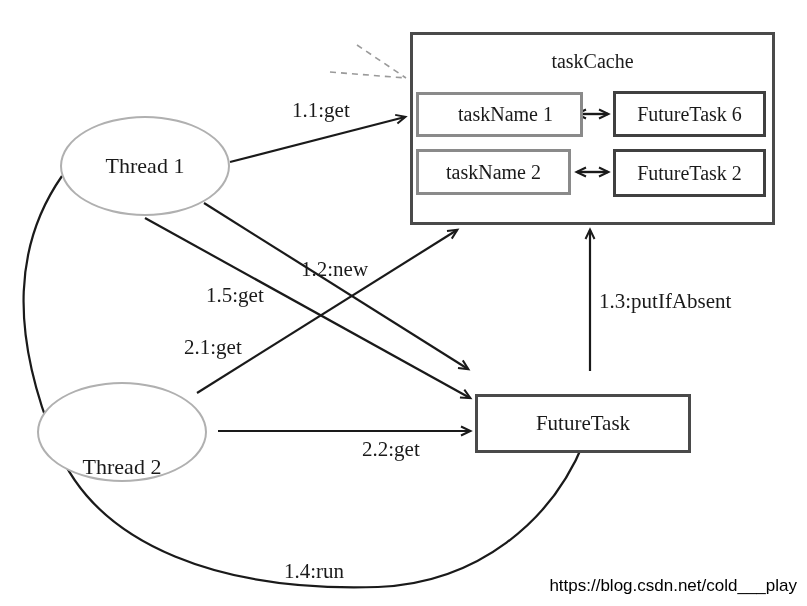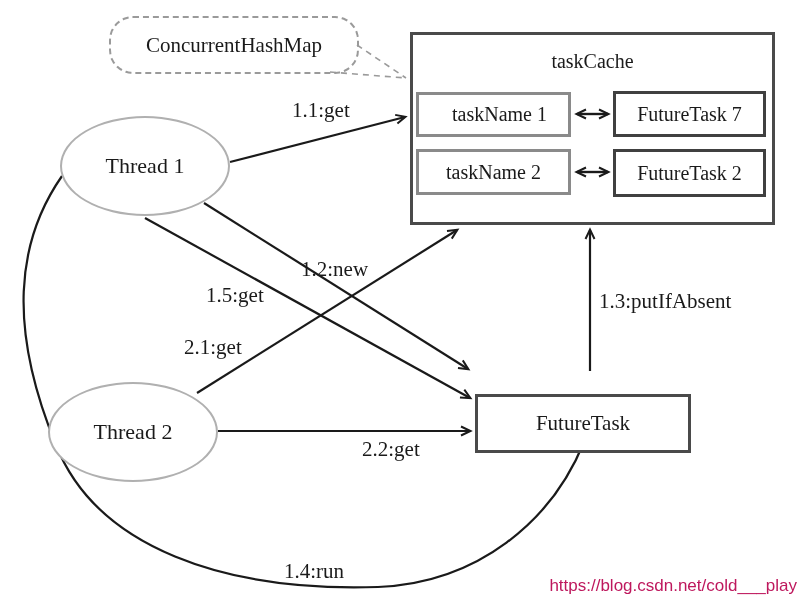--- a/index.html
+++ b/index.html
@@ -17,21 +17,21 @@
   .bubble{border:2px dashed #9a9a9a;border-radius:24px;font-size:21px;background:transparent;}
   .outer-box{border:3px solid #4a4a4a;background:transparent;}
   .cache-title{position:absolute;z-index:3;text-align:center;font-size:20px;}
   .key-box{border:3px solid #8a8a8a;font-size:20px;}
   .val-box{border:3px solid #404040;font-size:20px;}
   .ft-box{border:3px solid #4a4a4a;font-size:21px;}
   .edge-label{position:absolute;z-index:3;font-size:21px;white-space:nowrap;}
   .watermark{
     position:absolute;z-index:3;
     font-family:"Liberation Sans", sans-serif;
-    font-size:17px;color:#be185d;
+    font-size:17px;color:#000000;
     text-align:right;white-space:nowrap;
   }
 </style>
 </head>
 <body>
 
 <div id="stage">
 
   <svg id="wires" width="807" height="606" viewBox="0 0 807 606">
     <defs>
@@ -54,39 +54,36 @@
     <line x1="218" y1="431" x2="470" y2="431" stroke="#1a1a1a" stroke-width="2.2" marker-end="url(#arr)"></line>
 
     <line x1="590" y1="371" x2="590" y2="230" stroke="#1a1a1a" stroke-width="2.2" marker-end="url(#arr)"></line>
 
     <path d="M62,176 C16,242 8,328 56,445 C97,548 225,592 378,587 C478,583 552,521 584,442" fill="none" stroke="#1a1a1a" stroke-width="2.2" marker-end="url(#arr)"></path>
 
     <line x1="577" y1="114" x2="608" y2="114" stroke="#1a1a1a" stroke-width="2.4" marker-start="url(#arr)" marker-end="url(#arr)"></line>
     <line x1="577" y1="172" x2="608" y2="172" stroke="#1a1a1a" stroke-width="2.4" marker-start="url(#arr)" marker-end="url(#arr)"></line>
   </svg>
 
-  <div class="node bubble" style="left:109px;top:16px;width:250px;height:58px;">
-    <span>ConcurrentHashMap</span>
-  </div>
 
   <div class="node ellipse" style="left:60px;top:116px;width:170px;height:100px;">
     <span>Thread 1</span>
   </div>
-  <div class="node ellipse" style="left:48px;top:382px;width:170px;height:100px;">
+  <div class="node ellipse" style="left:37px;top:382px;width:170px;height:100px;align-items:flex-end;">
     <span>Thread 2</span>
   </div>
 
   <div class="node outer-box" style="left:410px;top:32px;width:365px;height:193px;"></div>
   <div class="cache-title" style="left:410px;top:50px;width:365px;">taskCache</div>
 
-  <div class="node key-box" style="left:416px;top:92px;width:155px;height:45px;padding-left:12px;">
+  <div class="node key-box" style="left:416px;top:92px;width:167px;height:45px;padding-left:12px;">
     <span>taskName 1</span>
   </div>
   <div class="node val-box" style="left:613px;top:91px;width:153px;height:46px;">
-    <span>FutureTask 7</span>
+    <span>FutureTask 6</span>
   </div>
   <div class="node key-box" style="left:416px;top:149px;width:155px;height:46px;justify-content:center;">
     <span>taskName 2</span>
   </div>
   <div class="node val-box" style="left:613px;top:149px;width:153px;height:48px;">
     <span>FutureTask 2</span>
   </div>
 
   <div class="node ft-box" style="left:475px;top:373px;width:216px;height:59px;margin-top:21px;">
     <span>FutureTask</span>

